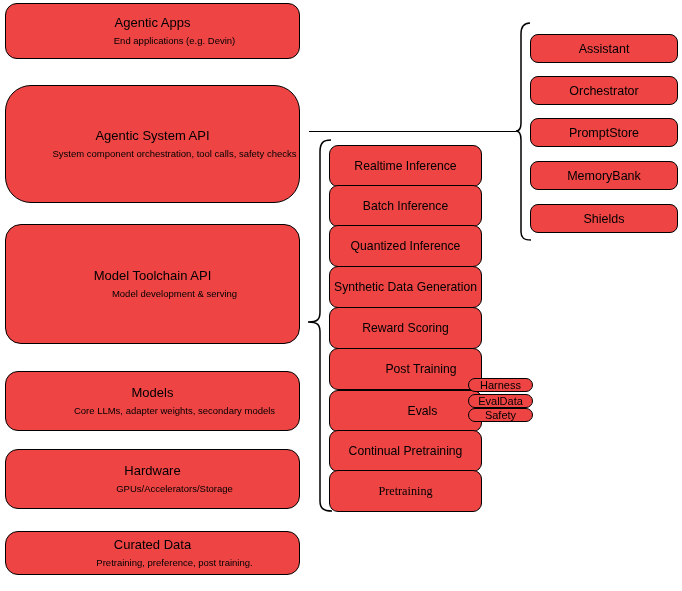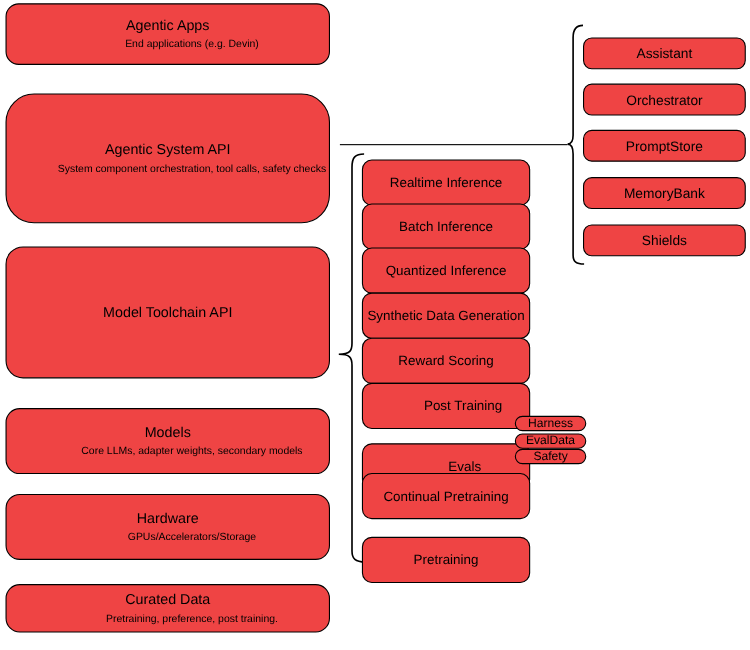--- a/index.html
+++ b/index.html
@@ -59,20 +59,21 @@
     <div class="lsub">End applications (e.g. Devin)</div>
   </div>
 
   <div class="box lbox" style="top:85px;height:118px;border-radius:26px;">
     <div class="ltitle">Agentic System API</div>
     <div class="lsub">System component orchestration, tool calls, safety checks</div>
   </div>
 
   <div class="box lbox" style="top:224px;height:120px;border-radius:16px;">
     <div class="ltitle">Model Toolchain API</div>
+    <div class="lsub">Model development &amp; serving</div>
   </div>
 
   <div class="box lbox" style="top:371px;height:60px;border-radius:13px;">
     <div class="ltitle">Models</div>
     <div class="lsub">Core LLMs, adapter weights, secondary models</div>
   </div>
 
   <div class="box lbox" style="top:449px;height:60px;border-radius:13px;">
     <div class="ltitle">Hardware</div>
     <div class="lsub">GPUs/Accelerators/Storage</div>
@@ -100,27 +101,27 @@
   </div>
   <div class="box mbox" style="top:266px;">
     <span>Synthetic Data Generation</span>
   </div>
   <div class="box mbox" style="top:307px;">
     <span>Reward Scoring</span>
   </div>
   <div class="box mbox" style="top:348px;padding-left:31px;">
     <span>Post Training</span>
   </div>
-  <div class="box mbox" style="top:403px;padding-left:34px;">
+  <div class="box mbox" style="top:390px;padding-left:34px;">
     <span>Evals</span>
   </div>
   <div class="box mbox" style="top:430px;">
     <span>Continual Pretraining</span>
   </div>
-  <div class="box mbox" style="top:488px;">
+  <div class="box mbox" style="top:470px;font-family:Liberation Serif, serif;">
     <span>Pretraining</span>
   </div>
 
   <div class="box oval" style="top:378px;">
     <span>Harness</span>
   </div>
   <div class="box oval" style="top:394px;">
     <span>EvalData</span>
   </div>
   <div class="box oval" style="top:408px;">

